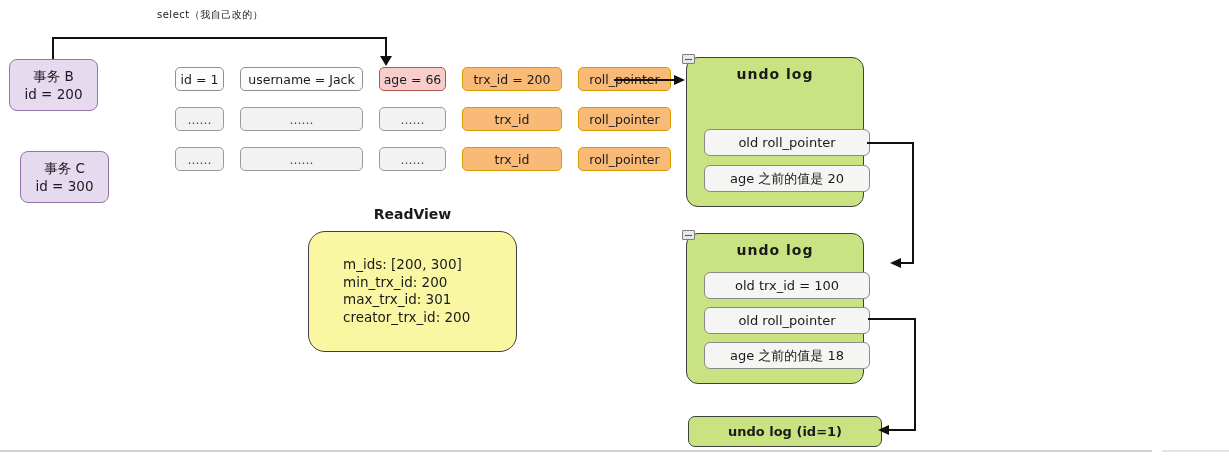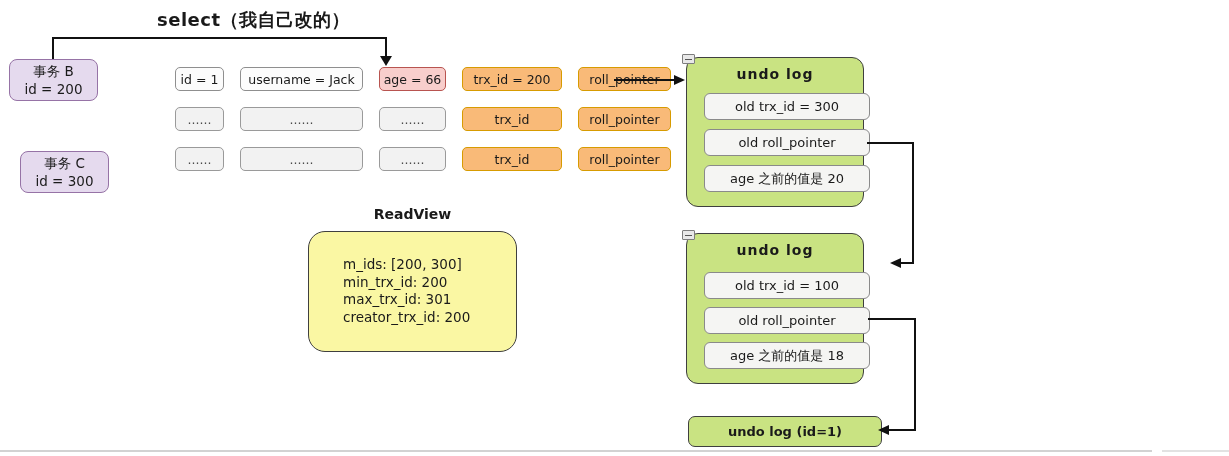--- a/index.html
+++ b/index.html
@@ -10,27 +10,27 @@
     width: 1229px;
     height: 456px;
     background: #ffffff;
     overflow: hidden;
   }
   .abs { position: absolute; }
 
   
   .diagram-title {
     left: 157px; top: 8px;
-    font-size: 18px; font-weight: bold;
+    font-size: 10px; font-weight: normal;
     letter-spacing: 0.5px;
   }
 
   
   .tx-box {
-    width: 89px; height: 42px;
+    width: 89px; height: 52px;
     background: #e5daee;
     border: 1.6px solid #9673a6;
     border-radius: 8px;
     display: flex; flex-direction: column;
     align-items: center; justify-content: center;
     font-size: 13.5px; line-height: 18px;
   }
   .tx-b { left: 9px; top: 59px; }
   .tx-c { left: 9px; top: 151px; margin-left: 11px; }
 
@@ -173,21 +173,20 @@
     <div class="cell c-gray">......</div>
     <div class="cell c-gray">......</div>
     <div class="cell c-gray">......</div>
     <div class="cell c-orange">trx_id</div>
     <div class="cell c-orange">roll_pointer</div>
   </div>
 
   <div class="abs undo-box undo-1">
     <span class="collapse-icon"></span>
     <div class="undo-title">undo log</div>
-    <div class="undo-field f1a">old trx_id = 300</div>
     <div class="undo-field f1b">old roll_pointer</div>
     <div class="undo-field f1c">age 之前的值是 20</div>
   </div>
 
   <div class="abs undo-box undo-2">
     <span class="collapse-icon"></span>
     <div class="undo-title">undo log</div>
     <div class="undo-field f2a">old trx_id = 100</div>
     <div class="undo-field f2b">old roll_pointer</div>
     <div class="undo-field f2c">age 之前的值是 18</div>

